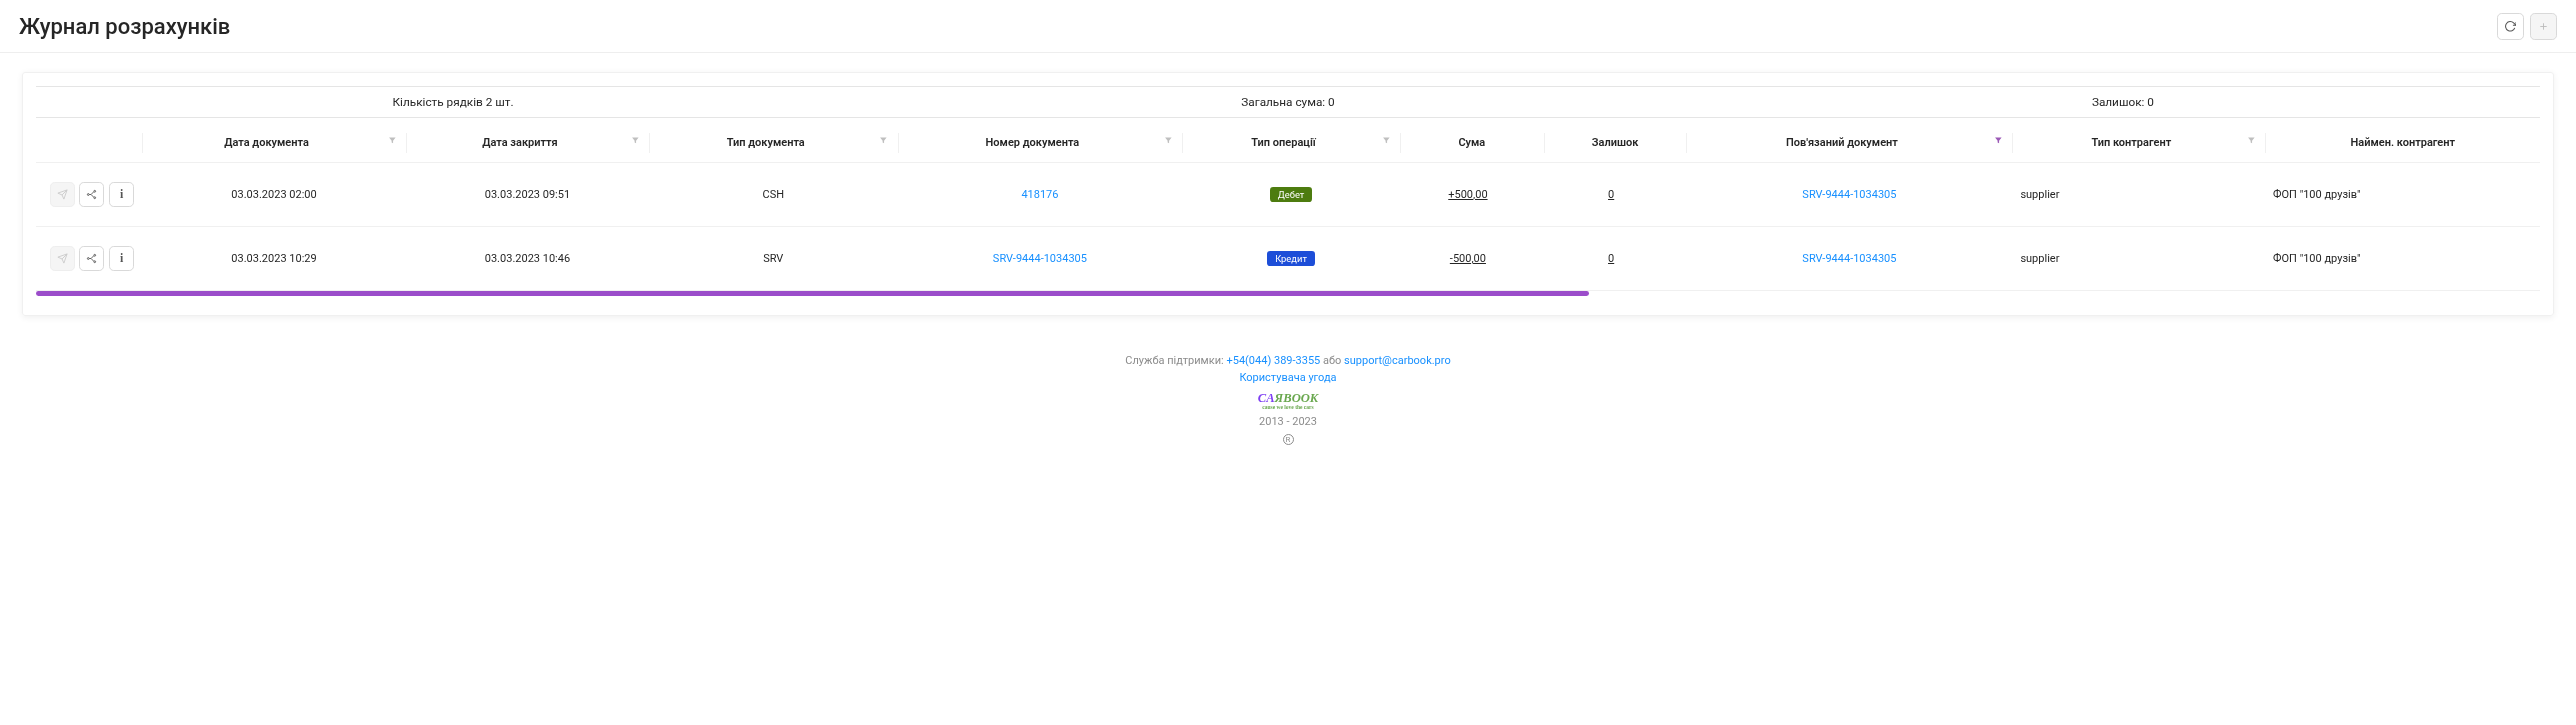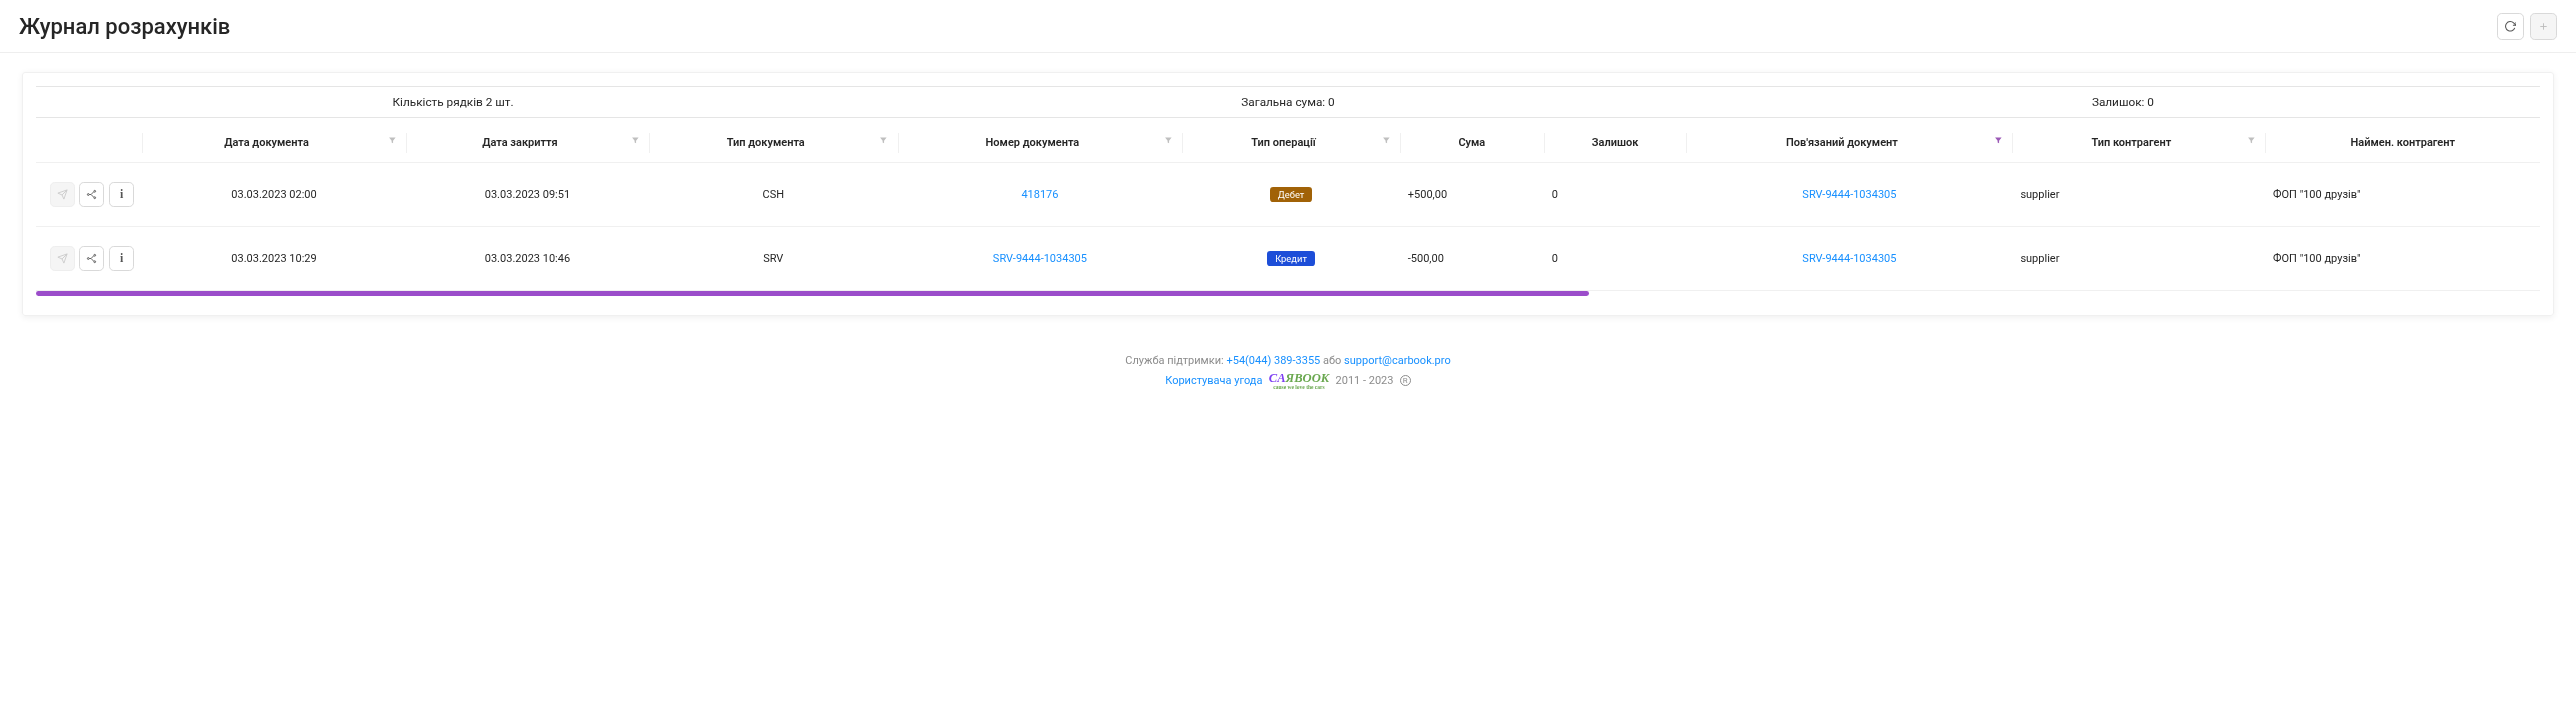--- a/index.html
+++ b/index.html
@@ -87,21 +87,21 @@
     width: 0.8px;
     background: #f0f0f0;
   }
   td {
     padding: 19px 7.9px;
     border-bottom: 0.8px solid #f0f0f0;
     text-align: center;
     color: #262626;
     white-space: nowrap;
   }
-  td.right { text-align: left; padding-right: 15.7px; }
+  td.right { text-align: center; padding-right: 15.7px; text-decoration: underline; }
   td.left { text-align: left; }
   .filter-icon {
     color: #bfbfbf;
     margin-left: 4.7px;
     font-size: 8.7px;
     cursor: pointer;
     float: right;
     margin-right: 1.6px;
   }
   .filter-icon.active { color: #9b59b6; }
@@ -127,36 +127,36 @@
   }
   .icon-btn.disabled { background: #f5f5f5; color: #ccc; cursor: not-allowed; border-color: #eee; }
   .link { color: #1890ff; cursor: pointer; }
   .tag {
     display: inline-block;
     border-radius: 3.1px;
     padding: 2.4px 7.9px;
     font-size: 9.4px;
     color: #fff;
   }
-  .tag-green { background: #a16207; }
+  .tag-green { background: #4d7c0f; }
   .tag-red { background: #1d4ed8; }
   .scroll-accent {
     height: 4.7px;
     background: #9b4dca;
     width: 62%;
     border-radius: 2.4px;
   }
   .footer {
     text-align: center;
     padding: 19px 0 23.6px;
     color: #8c8c8c;
     font-size: 11px;
   }
   .footer a { color: #1890ff; text-decoration: none; }
-  .footer .line2 { margin-top: 4.7px; display: flex; align-items: center; justify-content: center; gap: 6.3px; }
+  .footer .line2 { margin-top: 4.7px; display: flex; align-items: center; justify-content: center; gap: 6.3px; flex-direction: column; }
   .logo {
     font-family: Georgia, serif;
     font-weight: bold;
     font-style: italic;
     font-size: 12.6px;
   }
   .logo .car { color: #7e3ff2; }
   .logo .book { color: #6aa84f; }
   .logo-sub { font-size: 5.5px; color: #6aa84f; display: block; line-height: 3.1px; font-style: normal; }
   .reg { border: 0.8px solid #8c8c8c; border-radius: 50%; font-size: 7.9px; width: 11px; height: 11px; display: inline-flex; align-items: center; justify-content: center; }
@@ -337,17 +337,17 @@
     <a href="#">+54(044) 389-3355</a>
     <span>або</span>
     <a href="#">support@carbook.pro</a>
   </div>
   <div class="line2">
     <a href="#">Користувача угода</a>
     <span class="logo">
       <span class="car">CA</span><span class="book">ЯBOOK</span>
       <span class="logo-sub">cause we love the cars</span>
     </span>
-    <span>2011 - 2023</span>
+    <span>2013 - 2023</span>
     <span class="reg">R</span>
   </div>
 </div>
 
 
 </body></html>

